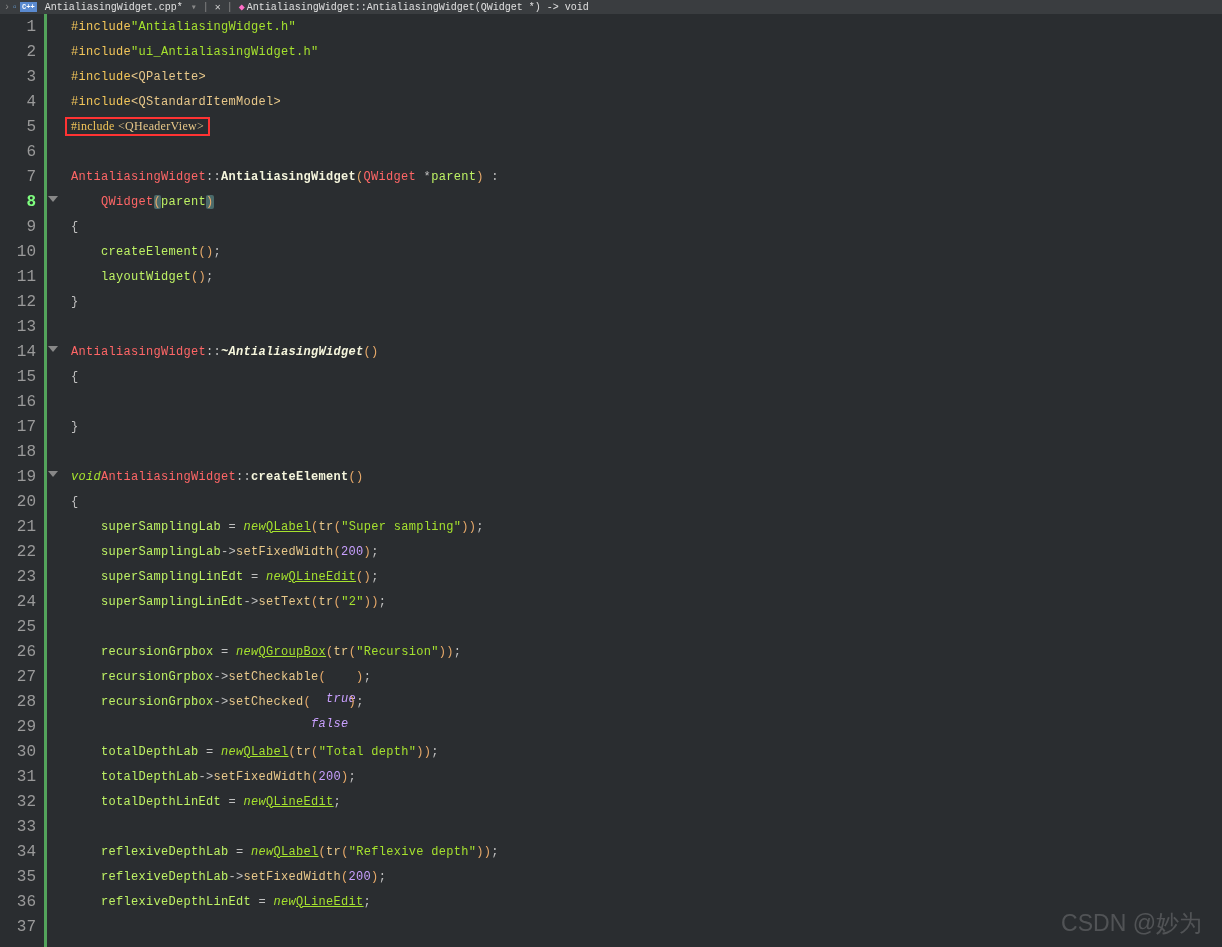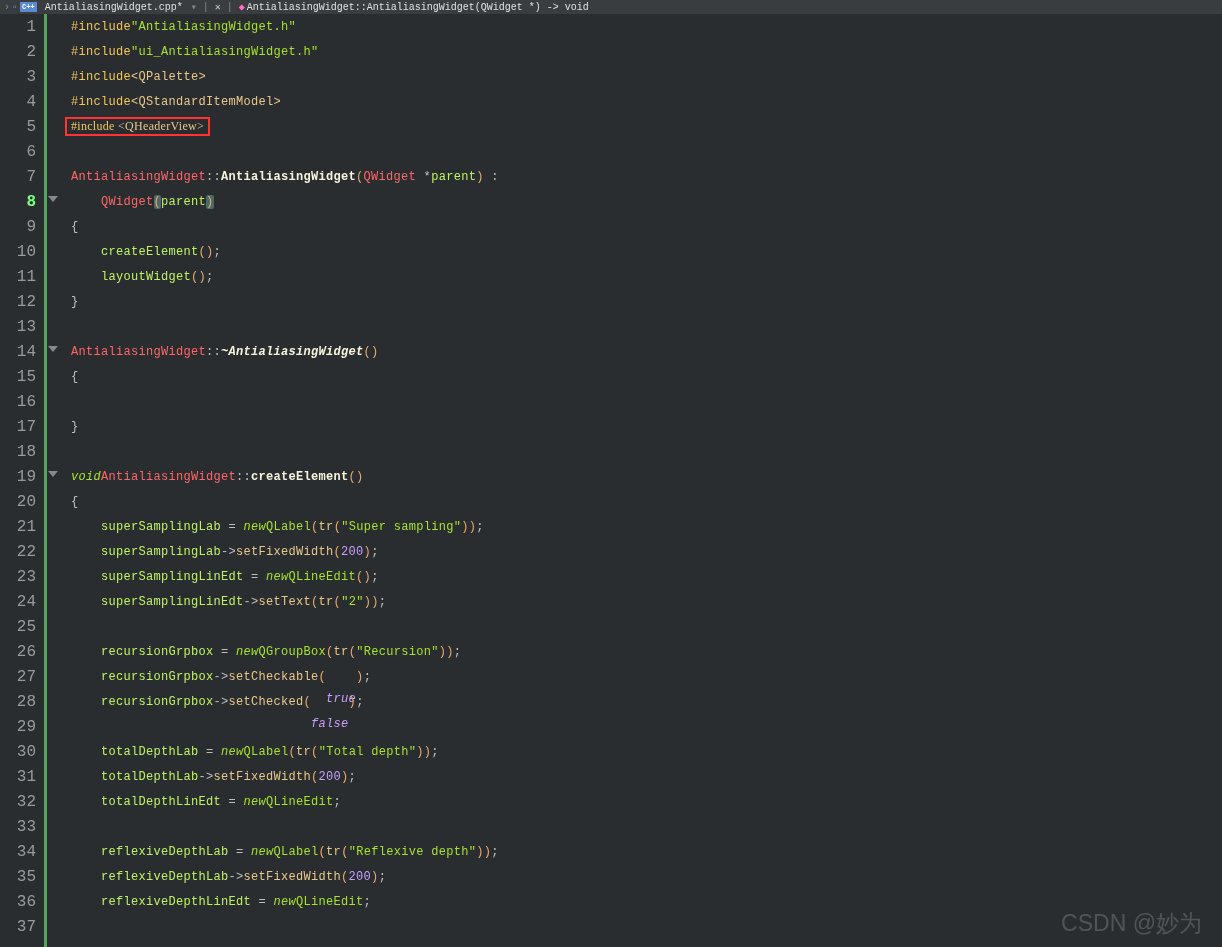--- a/index.html
+++ b/index.html
@@ -23,21 +23,21 @@
 .c-inc { color:#e8c88a; }
 .c-cls { color:#ff6666; }
 .c-fun { color:#f5f5dc; font-weight:bold; }
 .c-funit { color:#f5f5dc; font-style:italic; font-weight:bold; }
 .c-par { color:#e8aa6a; }
 .c-pun { color:#c0c0c0; }
 .c-txt { color:#bef264; }
 .c-num { color:#c9a0ff; }
 .c-bool { color:#c9a0ff; font-style:italic;margin-top:44px; }
 .c-new { color:#a6e22e; font-style:italic;text-align:right; }
-.c-type { color:#a6e22e; }
+.c-type { color:#a6e22e;text-decoration:underline; }
 .c-void { color:#a6e22e; font-style:italic; }
 .c-call { color:#e8c88a; }
 .hl-box { display:inline-block; border:2px solid #ff3333; padding:0 4px; margin-left:-6px;font-family:Liberation Serif, serif; }
 .hl-paren { background:#4a6a6a; border-radius:2px; }
 .watermark { position:absolute; bottom:8px; right:20px; color:rgba(200,200,200,0.25); font-size:23px; font-family:Arial,sans-serif; }
 </style>
 </head>
 <body>
 
 <div class="topbar">

